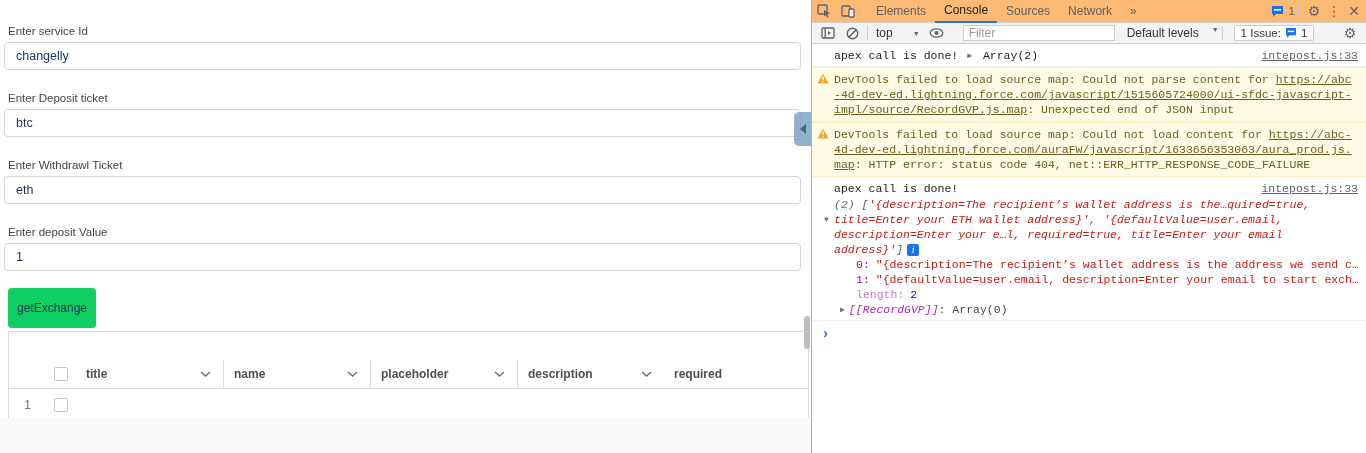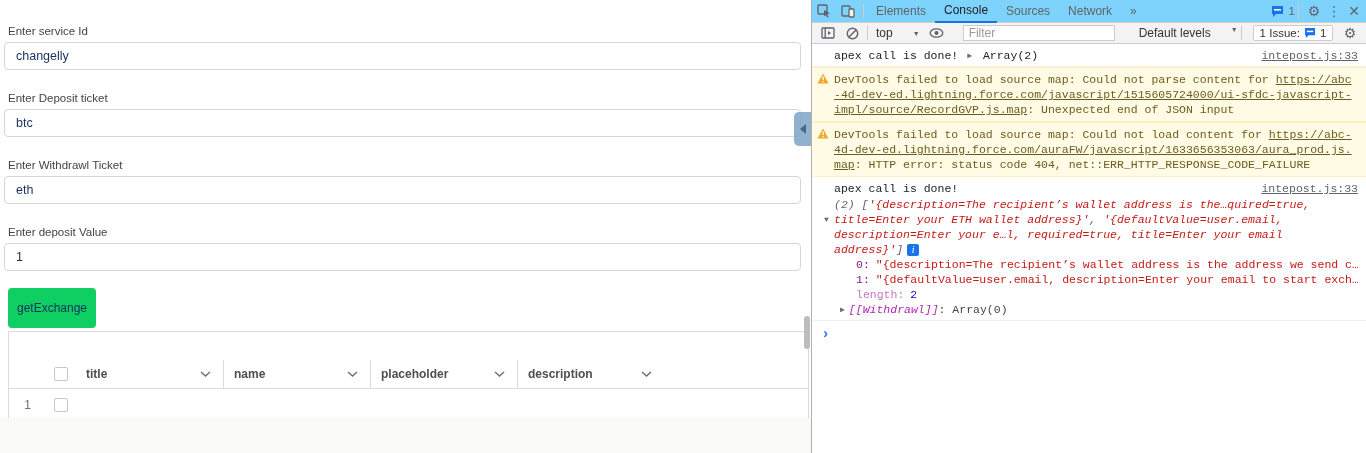--- a/index.html
+++ b/index.html
@@ -35,37 +35,37 @@
   .scroll-handle { position:absolute; right:0; top:104px; width:17px; height:34px;
                    background:rgba(124,164,197,.85); border-radius:5px 0 0 5px;
                    display:flex; align-items:center; justify-content:center; cursor:pointer; }
   .scroll-handle .tri-left { width:0; height:0; border-top:5px solid transparent; border-bottom:5px solid transparent;
                    border-right:6px solid #3f6986; }
   .vthumb { position:absolute; right:1px; top:308px; width:6px; height:33px; background:#bdbdbd; border-radius:3px; }
 
   
   .devtools { position:absolute; left:811px; top:0; width:555px; height:453px; background:#fff;
               border-left:1px solid #b0b0b0; }
-  .dt-tabs { display:flex; align-items:center; height:23px; background:#7dd3fc; border-bottom:1px solid #d0d0d0;
+  .dt-tabs { display:flex; align-items:center; height:23px; background:#fdba74; border-bottom:1px solid #d0d0d0;
              font-size:12px; color:#5f6368; }
   .dt-tab { padding:0 9px; height:23px; line-height:23px; cursor:pointer; }
   .dt-tab.active { color:#202124; border-bottom:2px solid #1a73e8; line-height:21px; }
   .ic { width:24px; height:23px; display:flex; align-items:center; justify-content:center; color:#5f6368; cursor:pointer; }
   .vsep { width:1px; height:14px; background:#ccc; margin:0 3px; }
   .spacer { flex:1; }
   .badge-count { font-size:11.5px; color:#5f6368; margin-left:3px; }
   .glyph { font-size:14px; color:#5f6368; }
   .dt-toolbar { display:flex; align-items:center; height:21px; background:#f3f3f3; border-bottom:1px solid #ccc;
                 font-size:12px; color:#333; padding:0 4px; }
   .ctx { display:flex; align-items:center; gap:20px; padding:0 5px; cursor:pointer; }
   .caret { font-size:7px; color:#5f6368; }
   .filter-input { margin-left:14px; width:152px; height:16px; border:1px solid #ccc; background:#fff;
                   font-family:"Liberation Sans",sans-serif; font-size:12px; padding:0 5px; outline:none; color:#333; }
   .filter-input::placeholder { color:#9a9a9a; }
-  .levels { display:flex; align-items:flex-start; gap:20px; margin-left:24px; cursor:pointer; }
+  .levels { display:flex; align-items:flex-start; gap:13px; margin-left:12px; cursor:pointer; }
   .issues-box { display:flex; align-items:flex-start; gap:4px; margin-left:8px; border:1px solid #ccc; border-radius:2px;
                 background:#fff; padding:1px 6px; font-size:11.5px; cursor:pointer; }
   .gear-right { margin-left:auto; }
 
   .console { font-family:"Liberation Mono","DejaVu Sans Mono",monospace; font-size:11.5px; line-height:15px; color:#232323; }
   .crow { position:relative; border-bottom:1px solid #f0f0f0; padding:4px 8px 3px 22px; }
   .crow-flex { display:flex; justify-content:space-between; align-items:flex-start; gap:8px; }
   .src-link { color:#5f6368; text-decoration:underline; white-space:nowrap; cursor:pointer; }
   .tri { color:#6e6e6e; font-size:8px; vertical-align:1px; margin:0 4px 0 2px; cursor:pointer; }
   .warn { position:relative; background:#fffbe5; border-top:1px solid #fff0c0; border-bottom:1px solid #fff0c0;
@@ -134,20 +134,23 @@
           <svg class="chev" width="11" height="6" viewBox="0 0 11 6">
               <polyline points="1,1 5.5,5 10,1" fill="none" stroke="#706e6b" stroke-width="1.4"></polyline>
             </svg>
         </div>
         <div class="c-col sep">
           <span>description</span>
           <svg class="chev" width="11" height="6" viewBox="0 0 11 6">
               <polyline points="1,1 5.5,5 10,1" fill="none" stroke="#706e6b" stroke-width="1.4"></polyline>
             </svg>
         </div>
+        <div class="c-col last">
+          <span>required</span>
+        </div>
       </div>
       <div class="trow">
         <div class="c-num">1</div>
         <div class="c-check">
             <span class="cb"></span>
           </div>
         <div class="cell-blank"></div>
       </div>
       <div class="trow">
         <div class="c-num">2</div>
@@ -279,21 +282,21 @@
         <div class="crow-flex">
           <span>apex call is done!</span>
           <span class="src-link">intepost.js:33</span>
         </div>
         <div class="preview">
           <span class="tri exp-open">▼</span><span>(2) [</span><span class="pv-str">'{description=The recipient’s wallet address is the…quired=true, title=Enter your ETH wallet address}'</span><span>, </span><span class="pv-str">'{defaultValue=user.email, description=Enter your e…l, required=true, title=Enter your email address}'</span><span>]</span><span class="info-badge">i</span>
         </div>
         <div class="arr-child"><span class="k">0:</span><span class="v">"{description=The recipient’s wallet address is the address we send c…</span></div>
         <div class="arr-child"><span class="k">1:</span><span class="v">"{defaultValue=user.email, description=Enter your email to start exch…</span></div>
         <div class="arr-child"><span class="k-dim">length:</span><span class="num">2</span></div>
-        <div class="arr-child proto-row"><span class="tri">▶</span><span class="proto-key">[[Withdrawl]]</span><span class="proto-val">: Array(0)</span></div>
+        <div class="arr-child proto-row"><span class="tri">▶</span><span class="proto-key">[[RecordGVP]]</span><span class="proto-val">: Array(0)</span></div>
       </div>
 
       <div class="prompt-row">
         <span class="prompt-chevron">›</span>
       </div>
 
     </div>
   </div>
 </div>
 

